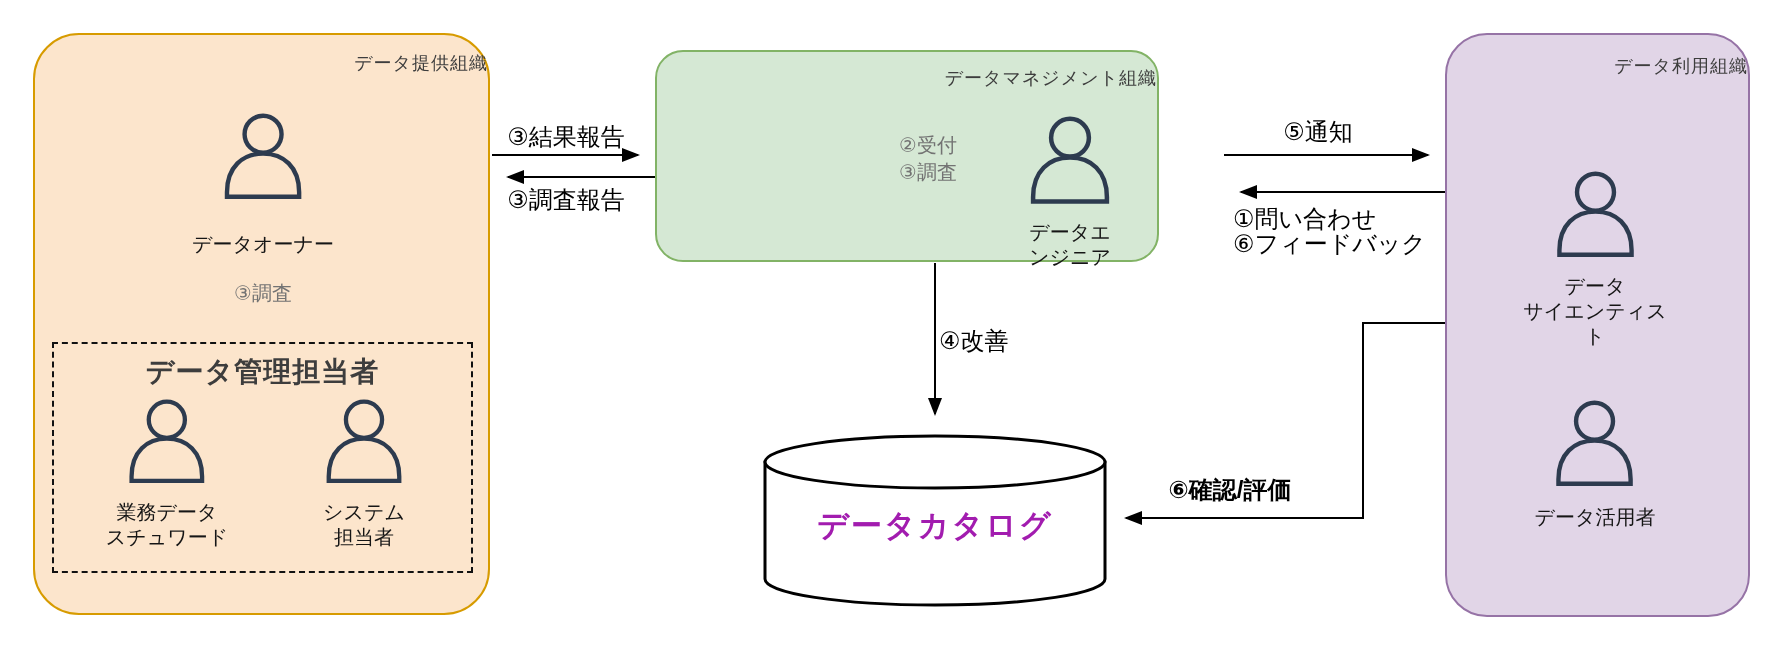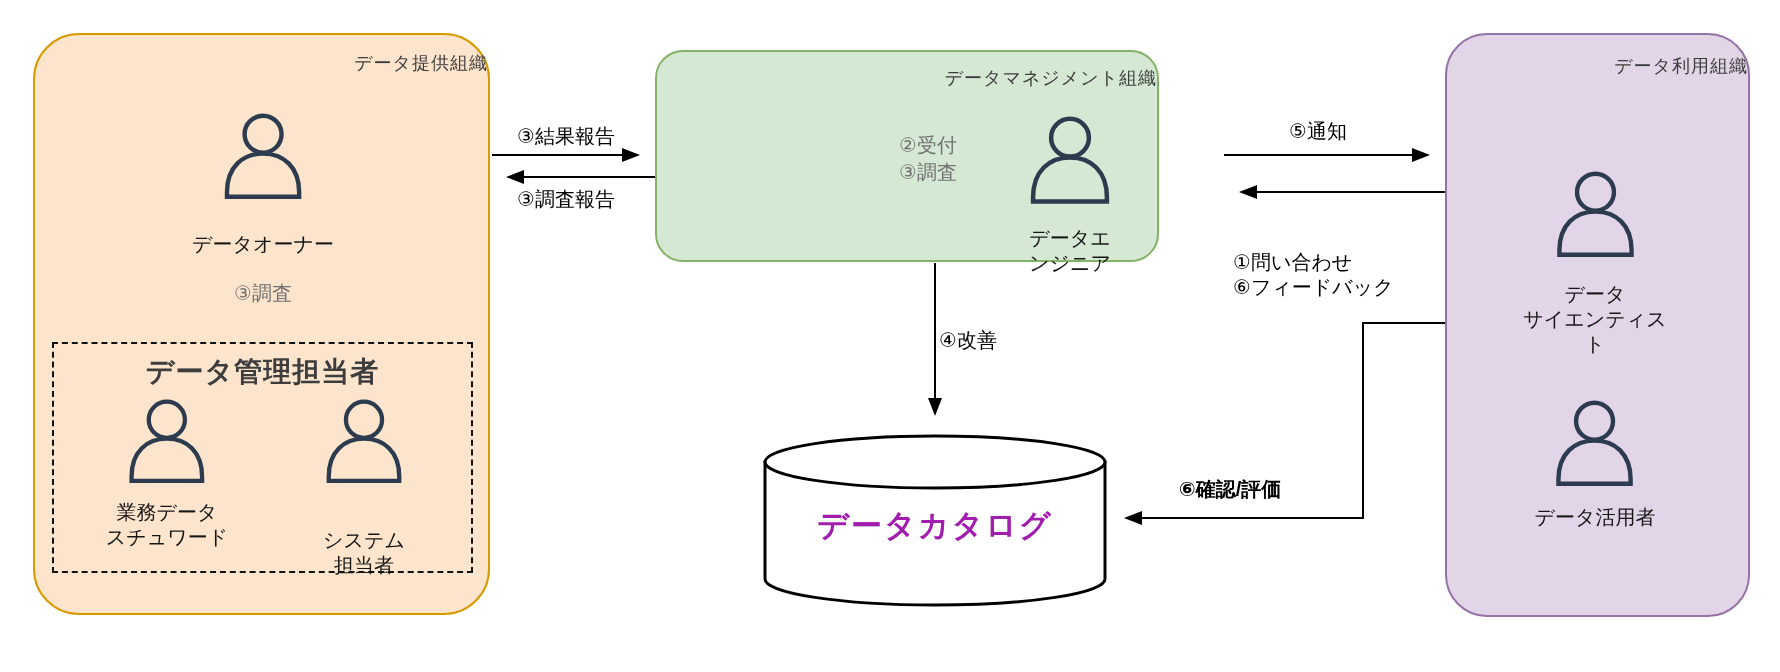--- a/index.html
+++ b/index.html
@@ -69,21 +69,21 @@
   .catalog-label{
     position:absolute;left:0;top:72px;width:100%;
     text-align:center;font-weight:bold;font-size:31px;color:#a21caf;letter-spacing:2px;
   }
 
   
   .overlay{position:absolute;left:0;top:0;pointer-events:none;}
   .overlay line,.overlay polyline{stroke:var(--arrow);stroke-width:2;fill:none;}
 
   .alabel{
-    position:absolute;font-size:20px;line-height:25px;color:#000000;white-space:pre-line;
+    position:absolute;font-size:24px;line-height:25px;color:#000000;white-space:pre-line;
   }
   .alabel.centered{transform:translate(-50%,-50%);text-align:center;}
 </style>
 </head>
 <body>
 
 <div class="canvas">
 
   <div class="box provider">
     <div class="box-title">データ提供組織</div>
@@ -103,21 +103,21 @@
 
       <div class="member" style="left:113px;top:54px;">
         <svg class="person" width="86" height="90" viewBox="0 0 100 104">
           <path class="p-body" d="M9 96 L9 91 C9 62 27 47 50 47 C73 47 91 62 91 91 L91 96 Z"></path>
           <circle class="p-head" cx="50" cy="25" r="21"></circle>
         </svg>
         <div class="mlabel" style="margin-top:12px;">業務データ
 スチュワード</div>
       </div>
 
-      <div class="member" style="left:310px;top:54px;gap:28px;">
+      <div class="member" style="left:310px;top:54px;">
         <svg class="person" width="86" height="90" viewBox="0 0 100 104">
           <path class="p-body" d="M9 96 L9 91 C9 62 27 47 50 47 C73 47 91 62 91 91 L91 96 Z"></path>
           <circle class="p-head" cx="50" cy="25" r="21"></circle>
         </svg>
         <div class="mlabel" style="margin-top:12px;">システム
 担当者</div>
       </div>
     </div>
   </div>
 
@@ -126,33 +126,33 @@
 
 
     <div class="note" style="left:242px;top:80px;">②受付
 ③調査</div>
 
     <div class="member" style="left:413px;top:63px;">
       <svg class="person" width="90" height="94" viewBox="0 0 100 104">
         <path class="p-body" d="M9 96 L9 91 C9 62 27 47 50 47 C73 47 91 62 91 91 L91 96 Z"></path>
         <circle class="p-head" cx="50" cy="25" r="21"></circle>
       </svg>
-      <div class="mlabel" style="margin-top:17px;">データエンジニア</div>
+      <div class="mlabel" style="margin-top:11px;">データエンジニア</div>
     </div>
   </div>
 
   <div class="box consumer">
     <div class="box-title">データ利用組織</div>
 
     <div class="member" style="left:148px;top:135px;">
       <svg class="person" width="88" height="92" viewBox="0 0 100 104">
         <path class="p-body" d="M9 96 L9 91 C9 62 27 47 50 47 C73 47 91 62 91 91 L91 96 Z"></path>
         <circle class="p-head" cx="50" cy="25" r="21"></circle>
       </svg>
-      <div class="mlabel" style="margin-top:20px;">データ
+      <div class="mlabel" style="margin-top:12px;">データ
 サイエンティスト</div>
     </div>
 
     <div class="member" style="left:148px;top:364px;">
       <svg class="person" width="88" height="92" viewBox="0 0 100 104">
         <path class="p-body" d="M9 96 L9 91 C9 62 27 47 50 47 C73 47 91 62 91 91 L91 96 Z"></path>
         <circle class="p-head" cx="50" cy="25" r="21"></circle>
       </svg>
       <div class="mlabel" style="margin-top:14px;">データ活用者</div>
     </div>
@@ -176,17 +176,17 @@
     <line x1="655" y1="177" x2="508" y2="177" marker-end="url(#ah)"></line>
     <line x1="1224" y1="155" x2="1428" y2="155" marker-end="url(#ah)"></line>
     <line x1="1445" y1="192" x2="1241" y2="192" marker-end="url(#ah)"></line>
     <line x1="935" y1="263" x2="935" y2="414" marker-end="url(#ah)"></line>
     <polyline points="1445,323 1363,323 1363,518 1126,518" marker-end="url(#ah)"></polyline>
   </svg>
 
   <div class="alabel centered" style="left:566px;top:136px;">③結果報告</div>
   <div class="alabel centered" style="left:566px;top:199px;">③調査報告</div>
   <div class="alabel centered" style="left:1318px;top:131px;">⑤通知</div>
-  <div class="alabel" style="left:1233px;top:206px;margin-top:44px;">①問い合わせ
+  <div class="alabel" style="left:1233px;top:206px;">①問い合わせ
 ⑥フィードバック</div>
   <div class="alabel" style="left:939px;top:328px;">④改善</div>
   <div class="alabel centered" style="left:1230px;top:489px;font-weight:bold;">⑥確認/評価</div>
 </div>
 
 </body></html>

